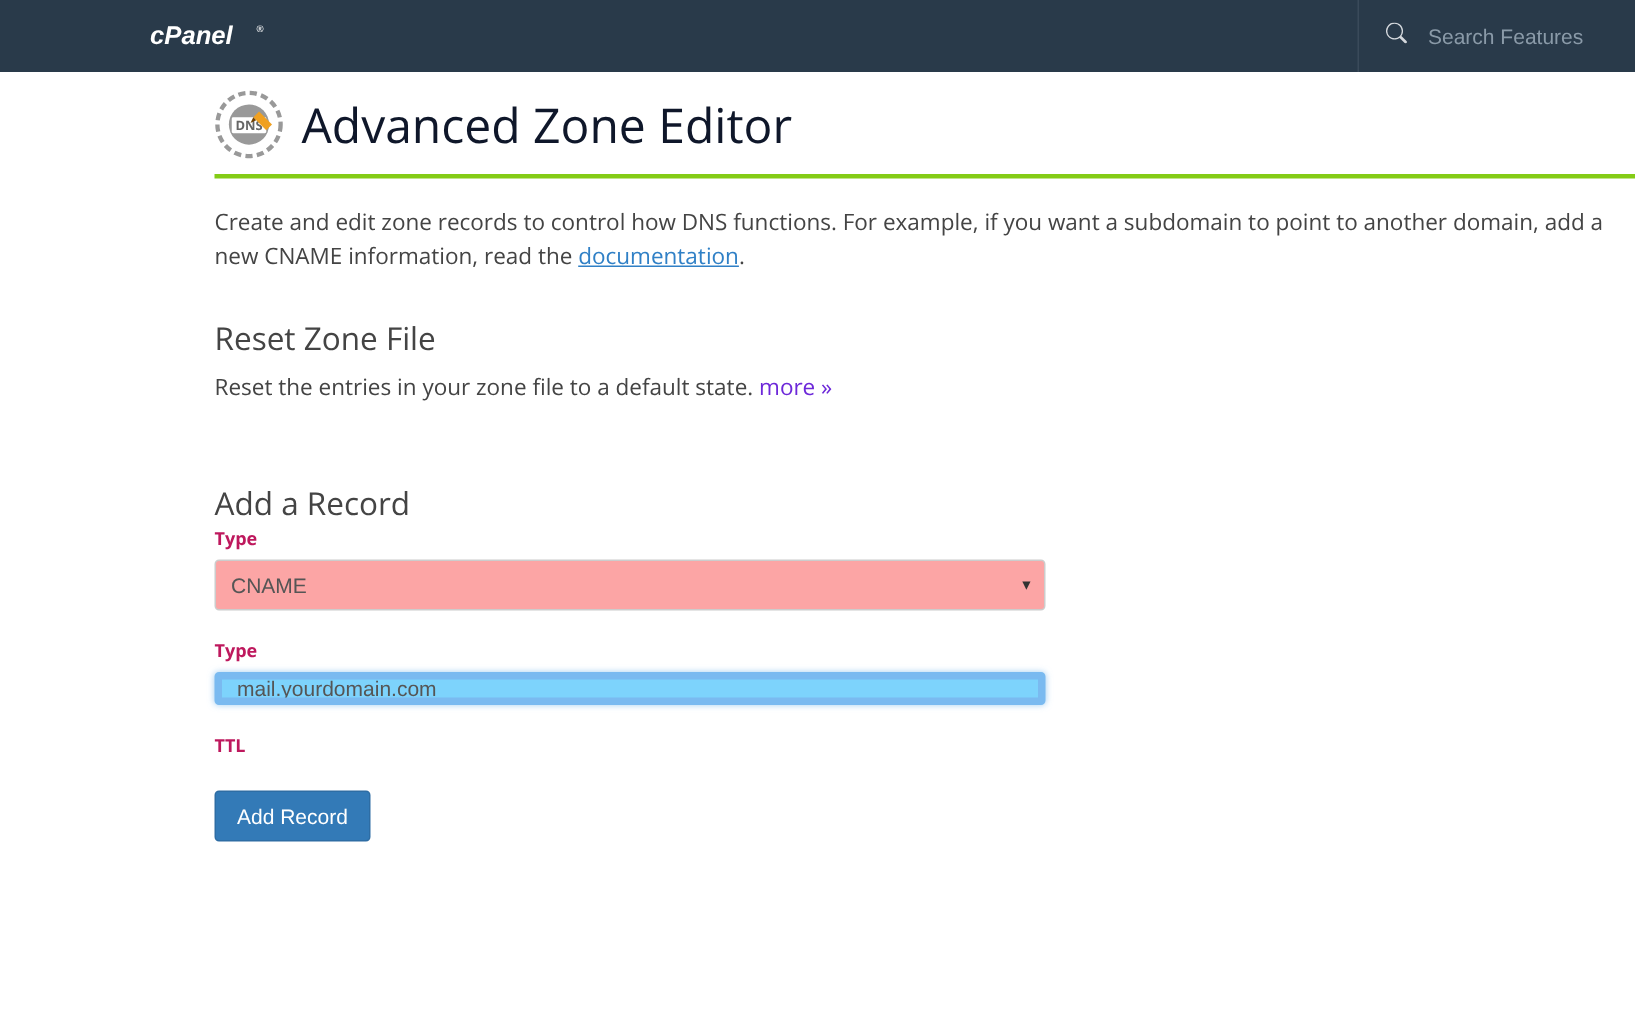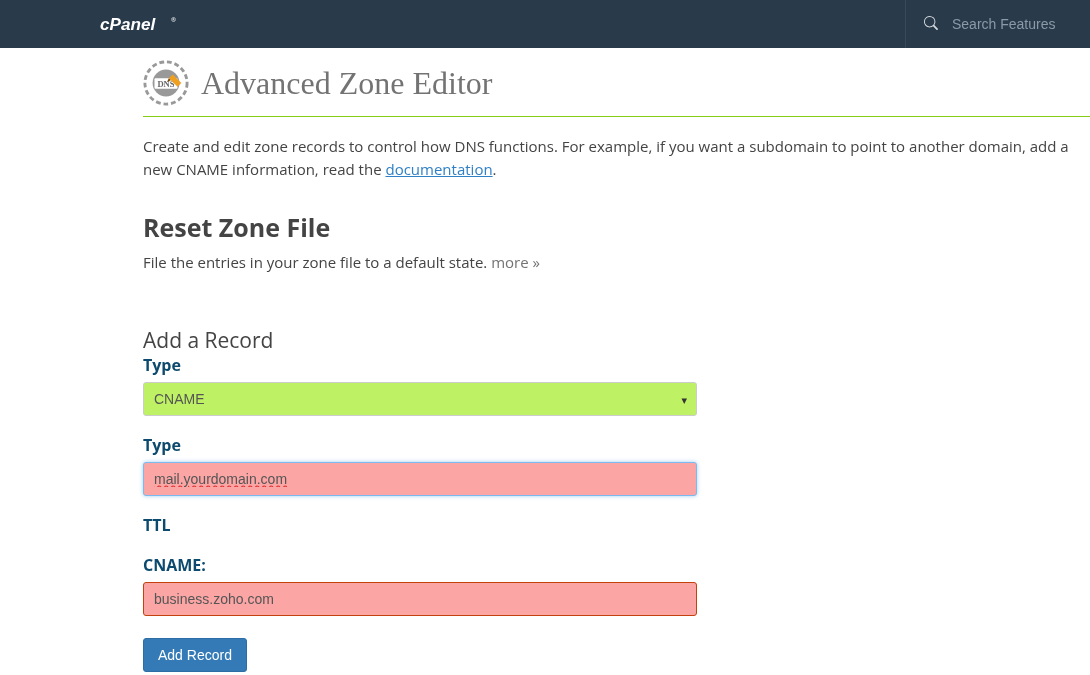--- a/index.html
+++ b/index.html
@@ -56,116 +56,115 @@
     }
     .content {
       padding: 0 0 40px 143px;
       width: 1090px;
     }
     .page-title-row {
       display: flex;
       align-items: center;
       gap: 12px;
       padding: 12px 0 10px 0;
-      border-bottom: 1px solid #84cc16;
-      font-family: Liberation Serif, serif;
+      border-bottom: 3px solid #84cc16;
     }
     .dns-icon {
       width: 46px;
       height: 46px;
       position: relative;
       display: flex;
       align-items: center;
       justify-content: center;
     }
     .dns-icon svg {
       width: 46px;
       height: 46px;
     }
     .page-title {
       font-size: 32px;
       font-weight: 400;
-      color: #737373;
+      color: #0f172a;
     }
     .intro-text {
       padding: 18px 12px 0 0;
       font-size: 15px;
       line-height: 1.5;
       color: #444;
     }
     .intro-text a {
       color: #3080c6;
       text-decoration: underline;
     }
     .section-heading {
-      font-size: 25px;
-      font-weight: 700;
+      font-size: 21px;
+      font-weight: 400;
       color: #444;
       margin-top: 30px;
     }
     .section-desc {
       margin-top: 8px;
       font-size: 15px;
       color: #444;
     }
     .section-desc a {
-      color: #737373;
+      color: #6d28d9;
       text-decoration: none;
     }
     .form-section-heading {
       font-size: 21px;
       font-weight: 400;
       color: #444;
       margin-top: 54px;
     }
     .form-group {
       margin-bottom: 18px;
     }
     .form-label {
       font-weight: 700;
-      font-size: 16px;
-      color: #0c4a6e;
+      font-size: 12px;
+      color: #be185d;
       display: block;
       margin-bottom: 6px;
     }
     .form-select {
       width: 554px;
       height: 34px;
       border: 1px solid #ccc;
       border-radius: 3px;
       padding: 0 10px;
       font-size: 14px;
       color: #555;
-      background: #bef264;
+      background: #fca5a5;
       appearance: none;
       position: relative;
     }
     .select-wrapper {
       position: relative;
       width: 554px;
     }
     .select-wrapper::after {
       content: "▾";
       position: absolute;
       right: 10px;
       top: 50%;
       transform: translateY(-50%);
       font-size: 11px;
       color: #333;
       pointer-events: none;
     }
     .form-input {
       width: 554px;
-      height: 34px;
-      border: 1px solid #c2410c;
+      height: 22px;
+      border: 5px solid #c2410c;
       border-radius: 3px;
       padding: 0 10px;
       font-size: 14px;
       color: #555;
-      background: #fca5a5;
+      background: #7dd3fc;
     }
     .form-input.focused {
       border-color: #7abaf0;
       outline: none;
       box-shadow: 0 0 4px rgba(102,175,233,.6);
       text-decoration: underline;
       text-decoration-style: wavy;
       text-decoration-color: #d33;
     }
     .btn-primary {
@@ -213,21 +212,21 @@
     </div>
     <h1 class="page-title">Advanced Zone Editor</h1>
   </div>
 
   <p class="intro-text">
     <span>Create and edit zone records to control how DNS functions. For example, if you want a subdomain to point to another domain, add a new CNAME information, read the </span><a href="#">documentation</a><span>.</span>
   </p>
 
   <h2 class="section-heading">Reset Zone File</h2>
   <p class="section-desc">
-    <span>File the entries in your zone file to a default state. </span><a href="#">more »</a>
+    <span>Reset the entries in your zone file to a default state. </span><a href="#">more »</a>
   </p>
 
   <h2 class="form-section-heading">Add a Record</h2>
 
   <div class="form-group">
     <label class="form-label">Type</label>
     <div class="select-wrapper">
       <select class="form-select">
         <option>CNAME</option>
       </select>
@@ -236,19 +235,15 @@
 
   <div class="form-group">
     <label class="form-label">Type</label>
     <input class="form-input focused" type="text" value="mail.yourdomain.com" style="">
   </div>
 
   <div class="form-group">
     <label class="form-label">TTL</label>
   </div>
 
-  <div class="form-group">
-    <label class="form-label">CNAME:</label>
-    <input class="form-input" type="text" value="business.zoho.com" style="">
-  </div>
 
   <button class="btn-primary">Add Record</button>
 </div>
 
 </body></html>

